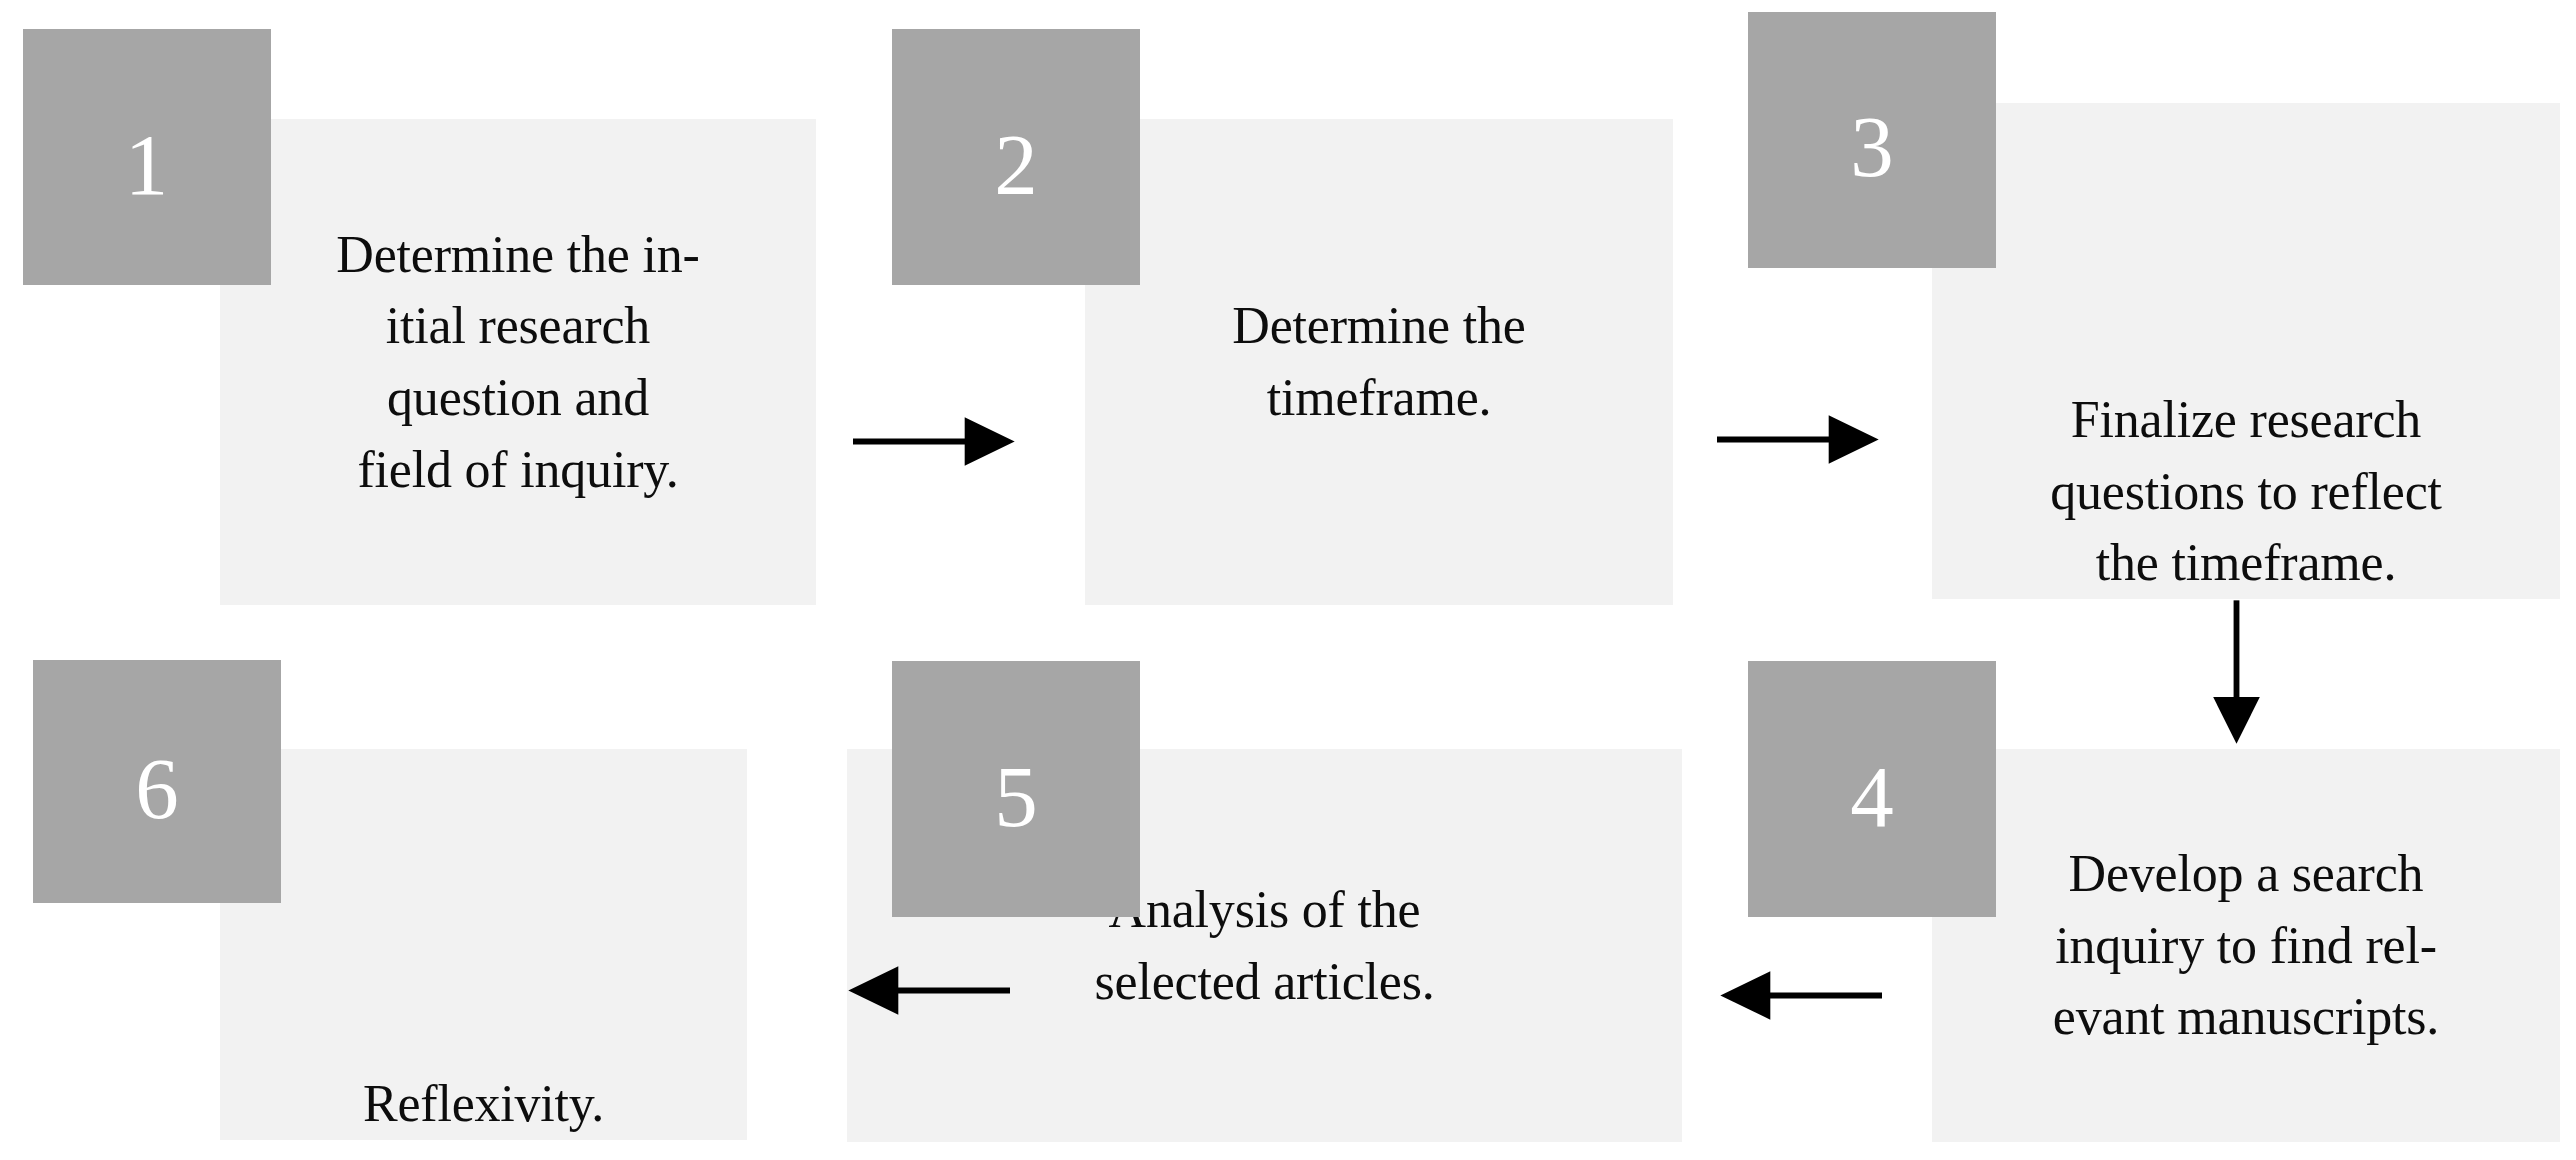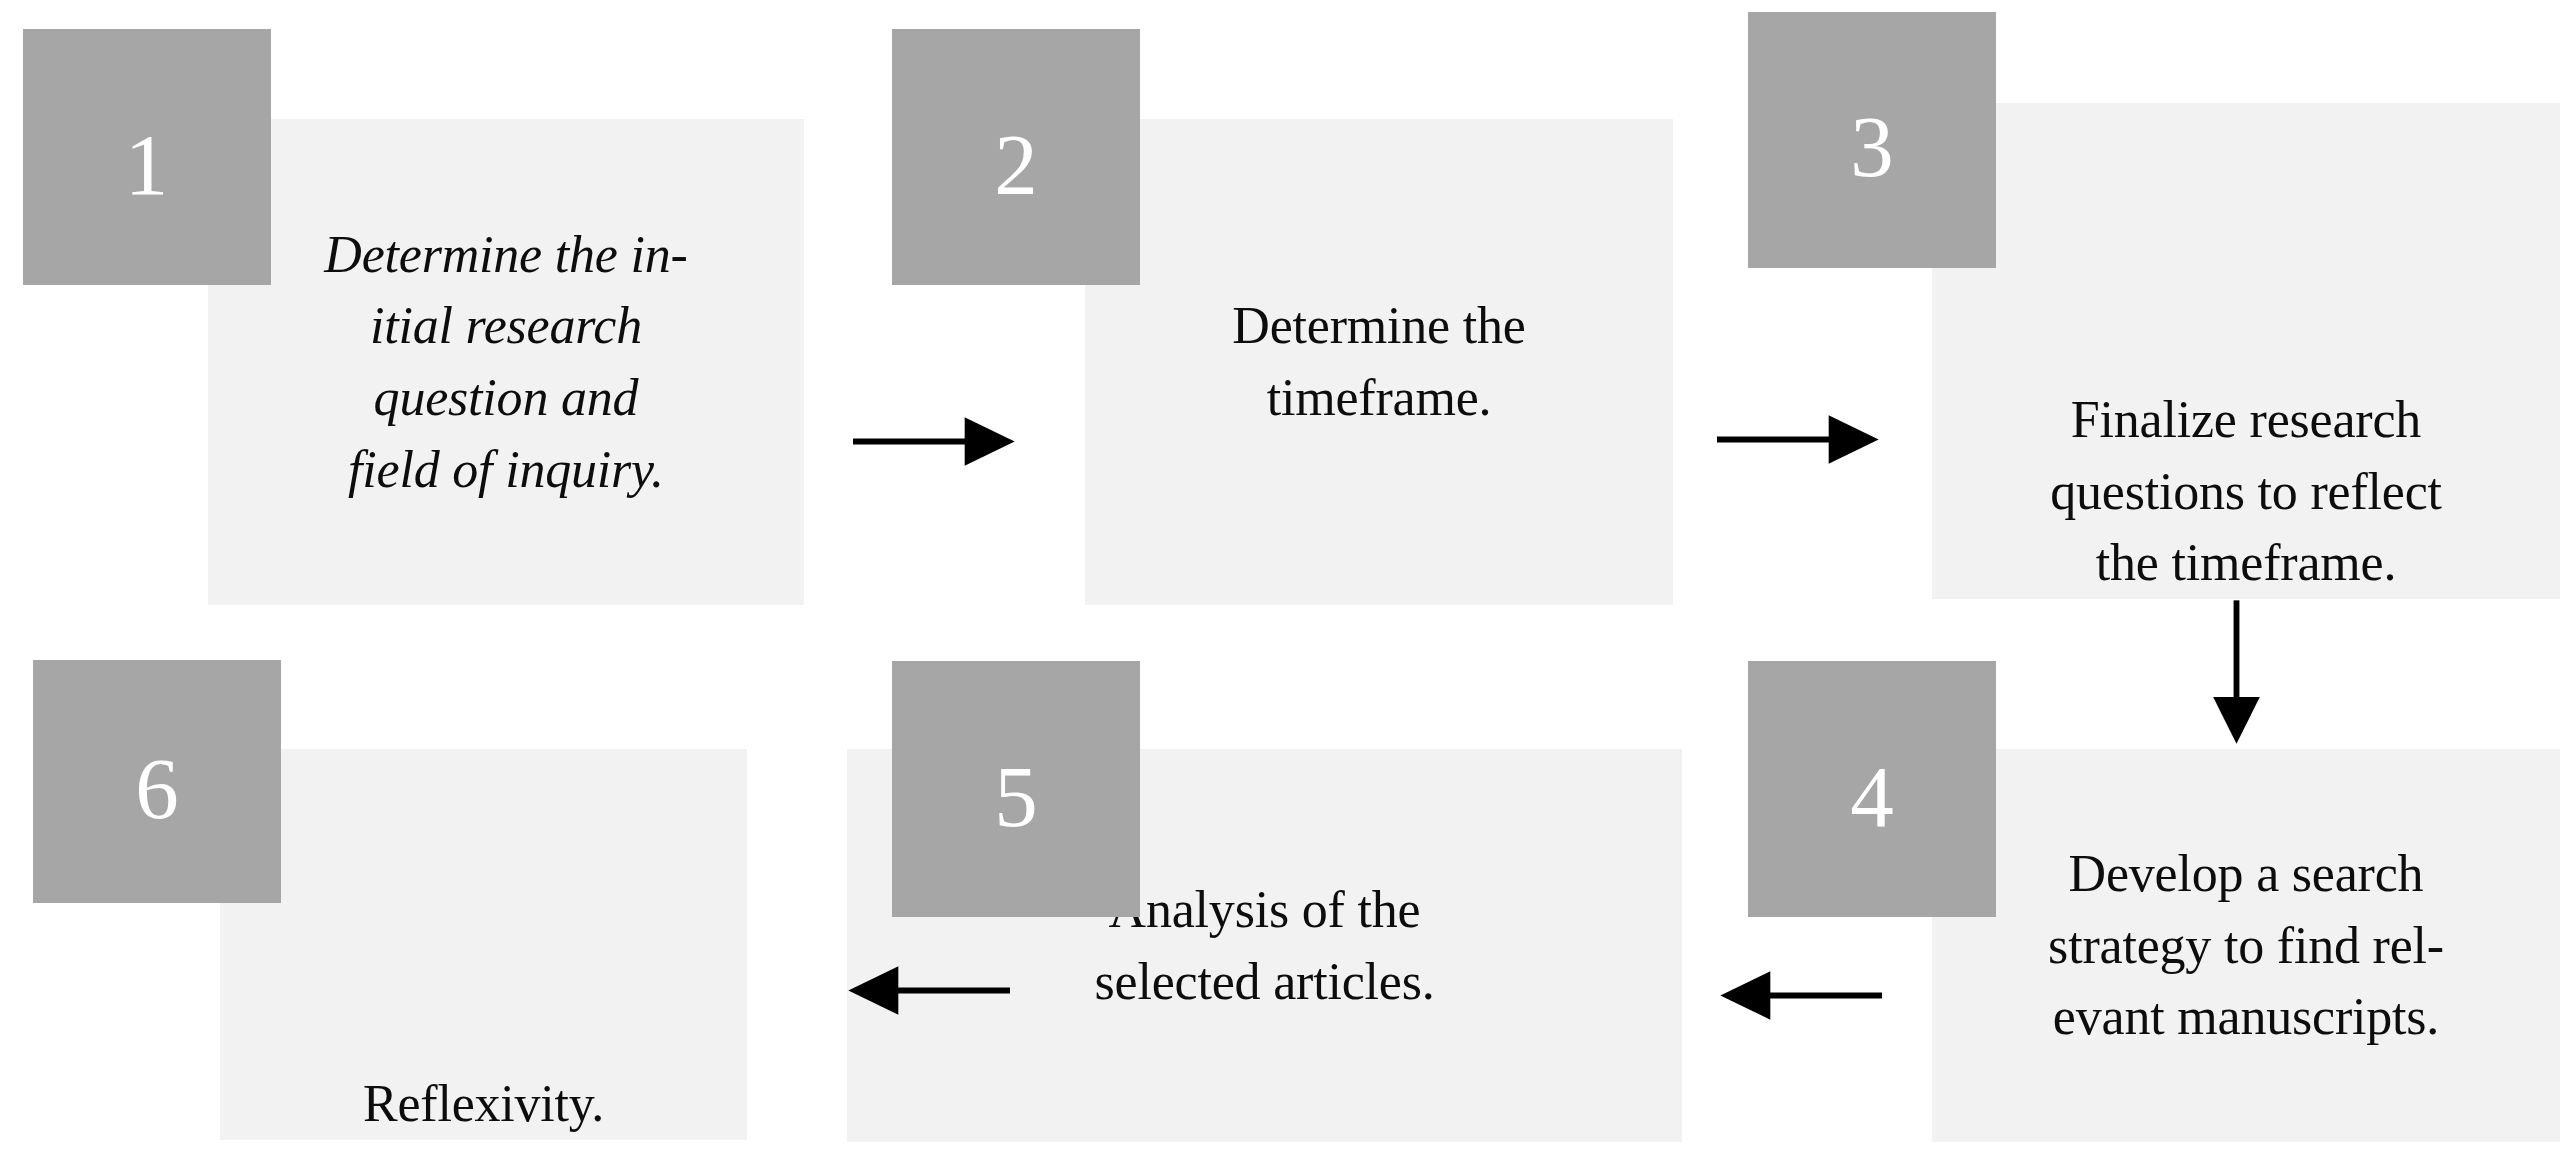--- a/index.html
+++ b/index.html
@@ -50,21 +50,21 @@
     transform:translateY(6.7px);
   }
   .arrow{position:absolute;}
   .arrow svg{display:block;overflow:visible;}
 </style>
 </head>
 <body>
 
 <div id="stage">
 
-  <div class="panel" style="left:208px; top:119px; width:596px; height:486px;font-style:italic;">
+  <div class="panel" style="left:220px; top:119px; width:596px; height:486px;">
     <span class="panel-text">Determine the in-
 itial research
 question and
 field of inquiry.</span>
   </div>
   <div class="badge" style="left:22.5px; top:29px; width:248px; height:256px;">
     <span class="badge-num">1</span>
   </div>
 
   <div class="panel" style="left:1085px; top:119px; width:588px; height:486px;">
@@ -79,21 +79,21 @@
     <span class="panel-text">Finalize research
 questions to reflect
 the timeframe.</span>
   </div>
   <div class="badge" style="left:1748px; top:11.6px; width:248px; height:256px;">
     <span class="badge-num">3</span>
   </div>
 
   <div class="panel" style="left:1932px; top:749px; width:628px; height:393px;">
     <span class="panel-text">Develop a search
-strategy to find rel-
+inquiry to find rel-
 evant manuscripts.</span>
   </div>
   <div class="badge" style="left:1748px; top:661px; width:248px; height:256px;">
     <span class="badge-num">4</span>
   </div>
 
   <div class="panel" style="left:847px; top:749px; width:835px; height:393px;">
     <span class="panel-text">Analysis of the
 selected articles.</span>
   </div>

